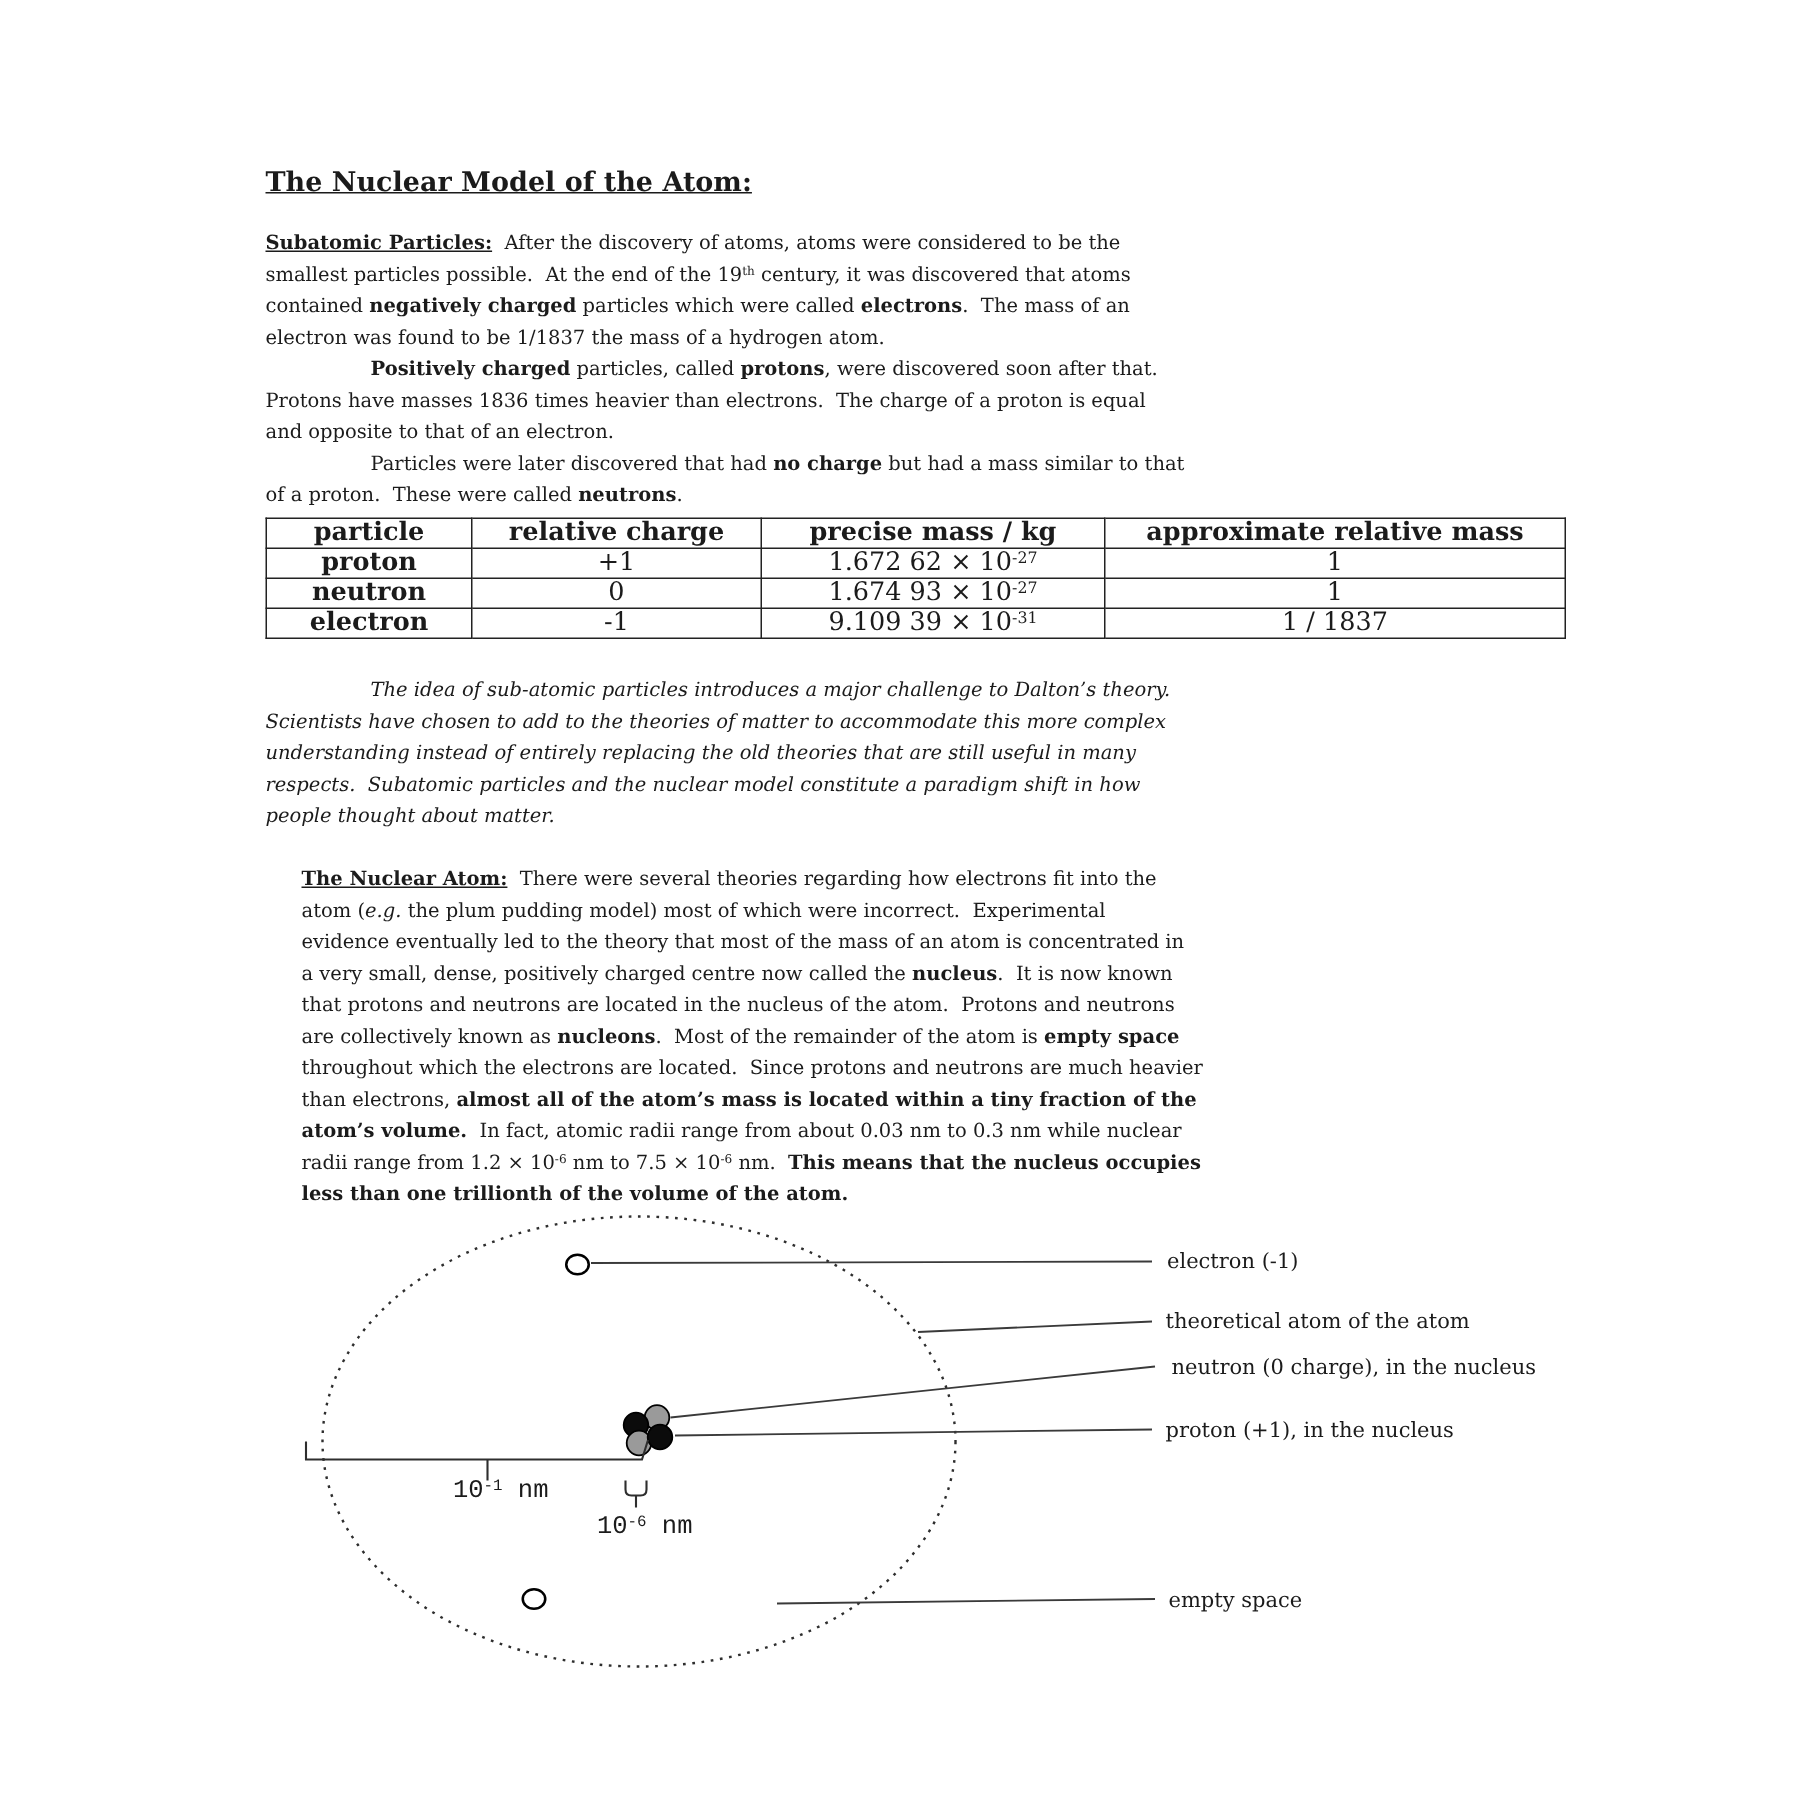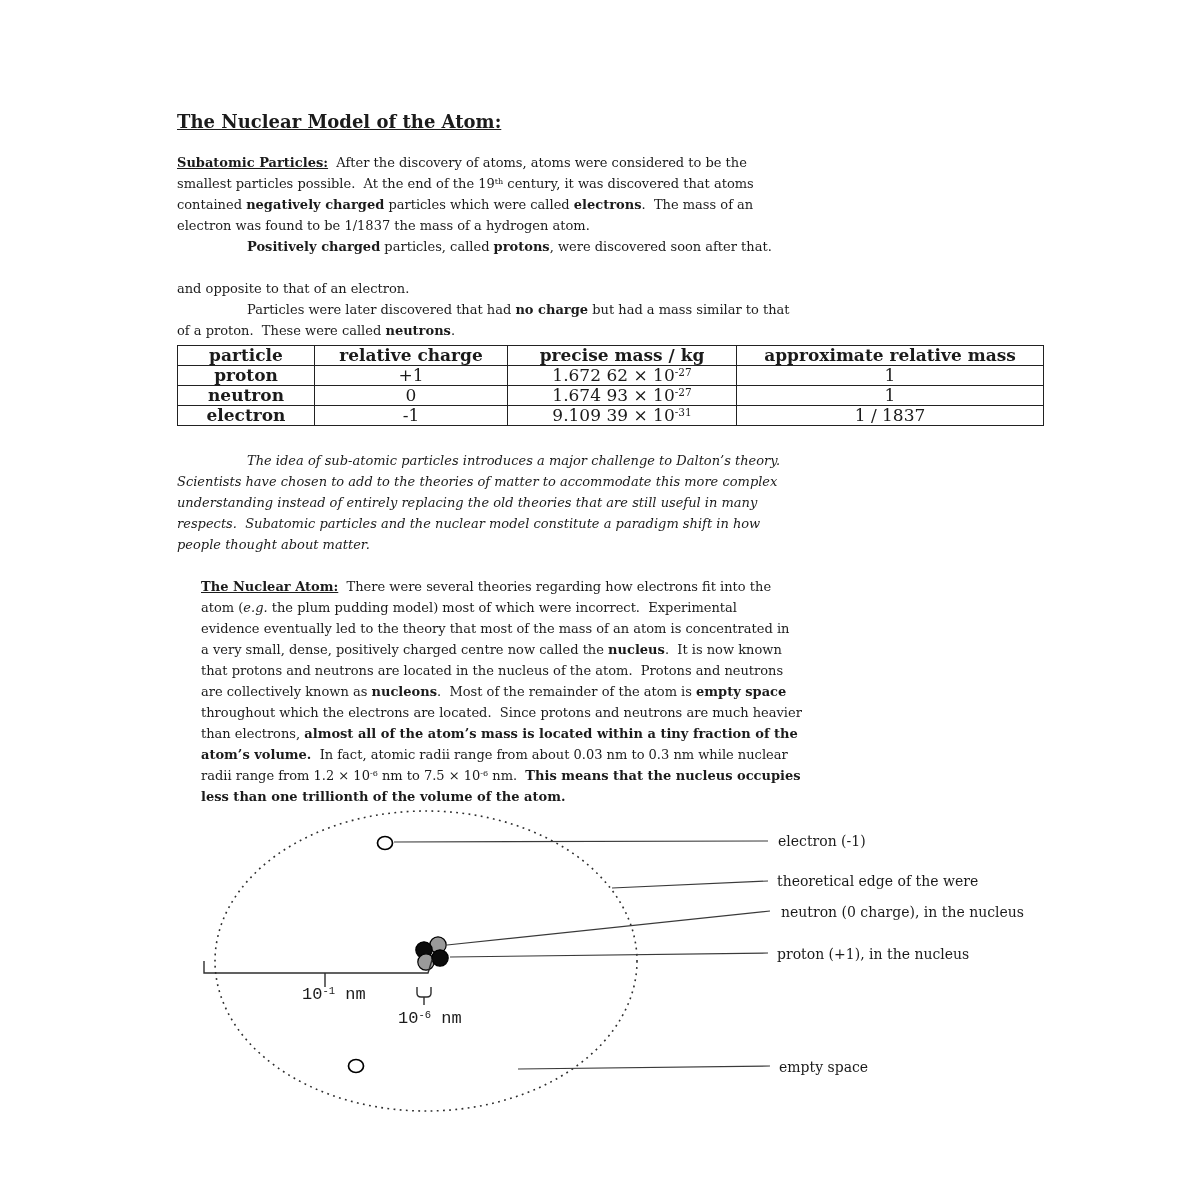--- a/index.html
+++ b/index.html
@@ -32,21 +32,21 @@
 </style>
 </head>
 <body>
 
 <div class="page">
 
   <div class="content">
     <h1 class="title"><span class="b u">The Nuclear Model of the Atom:</span></h1>
 
     <p class="para gap-title"><span class="b u">Subatomic Particles:</span><span>  After the discovery of atoms, atoms were considered to be the</span><br><span>smallest particles possible.  At the end of the 19</span><sup>th</sup><span> century, it was discovered that atoms</span><br><span>contained </span><span class="b">negatively charged</span><span> particles which were called </span><span class="b">electrons</span><span>.  The mass of an</span><br><span>electron was found to be 1/1837 the mass of a hydrogen atom.</span></p>
-    <p class="para indent"><span class="b">Positively charged</span><span> particles, called </span><span class="b">protons</span><span>, were discovered soon after that.</span><br><br><span>and opposite to that of an electron.</span></p>
+    <p class="para indent"><span class="b">Positively charged</span><span> particles, called </span><span class="b">protons</span><span>, were discovered soon after that.</span><br><span>Protons have masses 1836 times heavier than electrons.  The charge of a proton is equal</span><br><span>and opposite to that of an electron.</span></p>
     <p class="para indent"><span>Particles were later discovered that had </span><span class="b">no charge</span><span> but had a mass similar to that</span><br><span>of a proton.  These were called </span><span class="b">neutrons</span><span>.</span></p>
 
     <table class="ptable">
       <colgroup>
         <col style="width:137px">
           <col style="width:193px">
           <col style="width:229px">
           <col style="width:307px">
       </colgroup>
       <thead>
@@ -98,20 +98,20 @@
     <circle class="npart" cx="438" cy="945" r="8.2" fill="#9a9a9a"></circle>
     <circle class="npart" cx="424" cy="950" r="8.2" fill="#0b0b0b"></circle>
     <circle class="npart" cx="426" cy="962" r="8.2" fill="#9a9a9a"></circle>
     <circle class="npart" cx="440" cy="958" r="8.2" fill="#0b0b0b"></circle>
 
     <path class="brace" d="M204 961 L204 973 L428 973 L432 960 M325 973 L325 987"></path>
     <path class="brace" d="M417 987 L417 993 Q417 997 421 997 L424 997 M431 987 L431 993 Q431 997 427 997 L424 997 M424 997 L424 1005"></path>
   </svg>
 
   <div class="lbl" style="left:778px;top:833px;">electron (-1)</div>
-  <div class="lbl" style="left:777px;top:873px;">theoretical edge of the were</div>
+  <div class="lbl" style="left:777px;top:873px;">theoretical atom of the atom</div>
   <div class="lbl" style="left:781px;top:904px;">neutron (0 charge), in the nucleus</div>
   <div class="lbl" style="left:777px;top:946px;">proton (+1), in the nucleus</div>
   <div class="lbl" style="left:779px;top:1059px;">empty space</div>
   <div class="lbl scale" style="left:302px;top:986px;"><span>10</span><sup>-1</sup><span> nm</span></div>
   <div class="lbl scale" style="left:398px;top:1010px;"><span>10</span><sup>-6</sup><span> nm</span></div>
 
 </div>
 
 </body></html>

